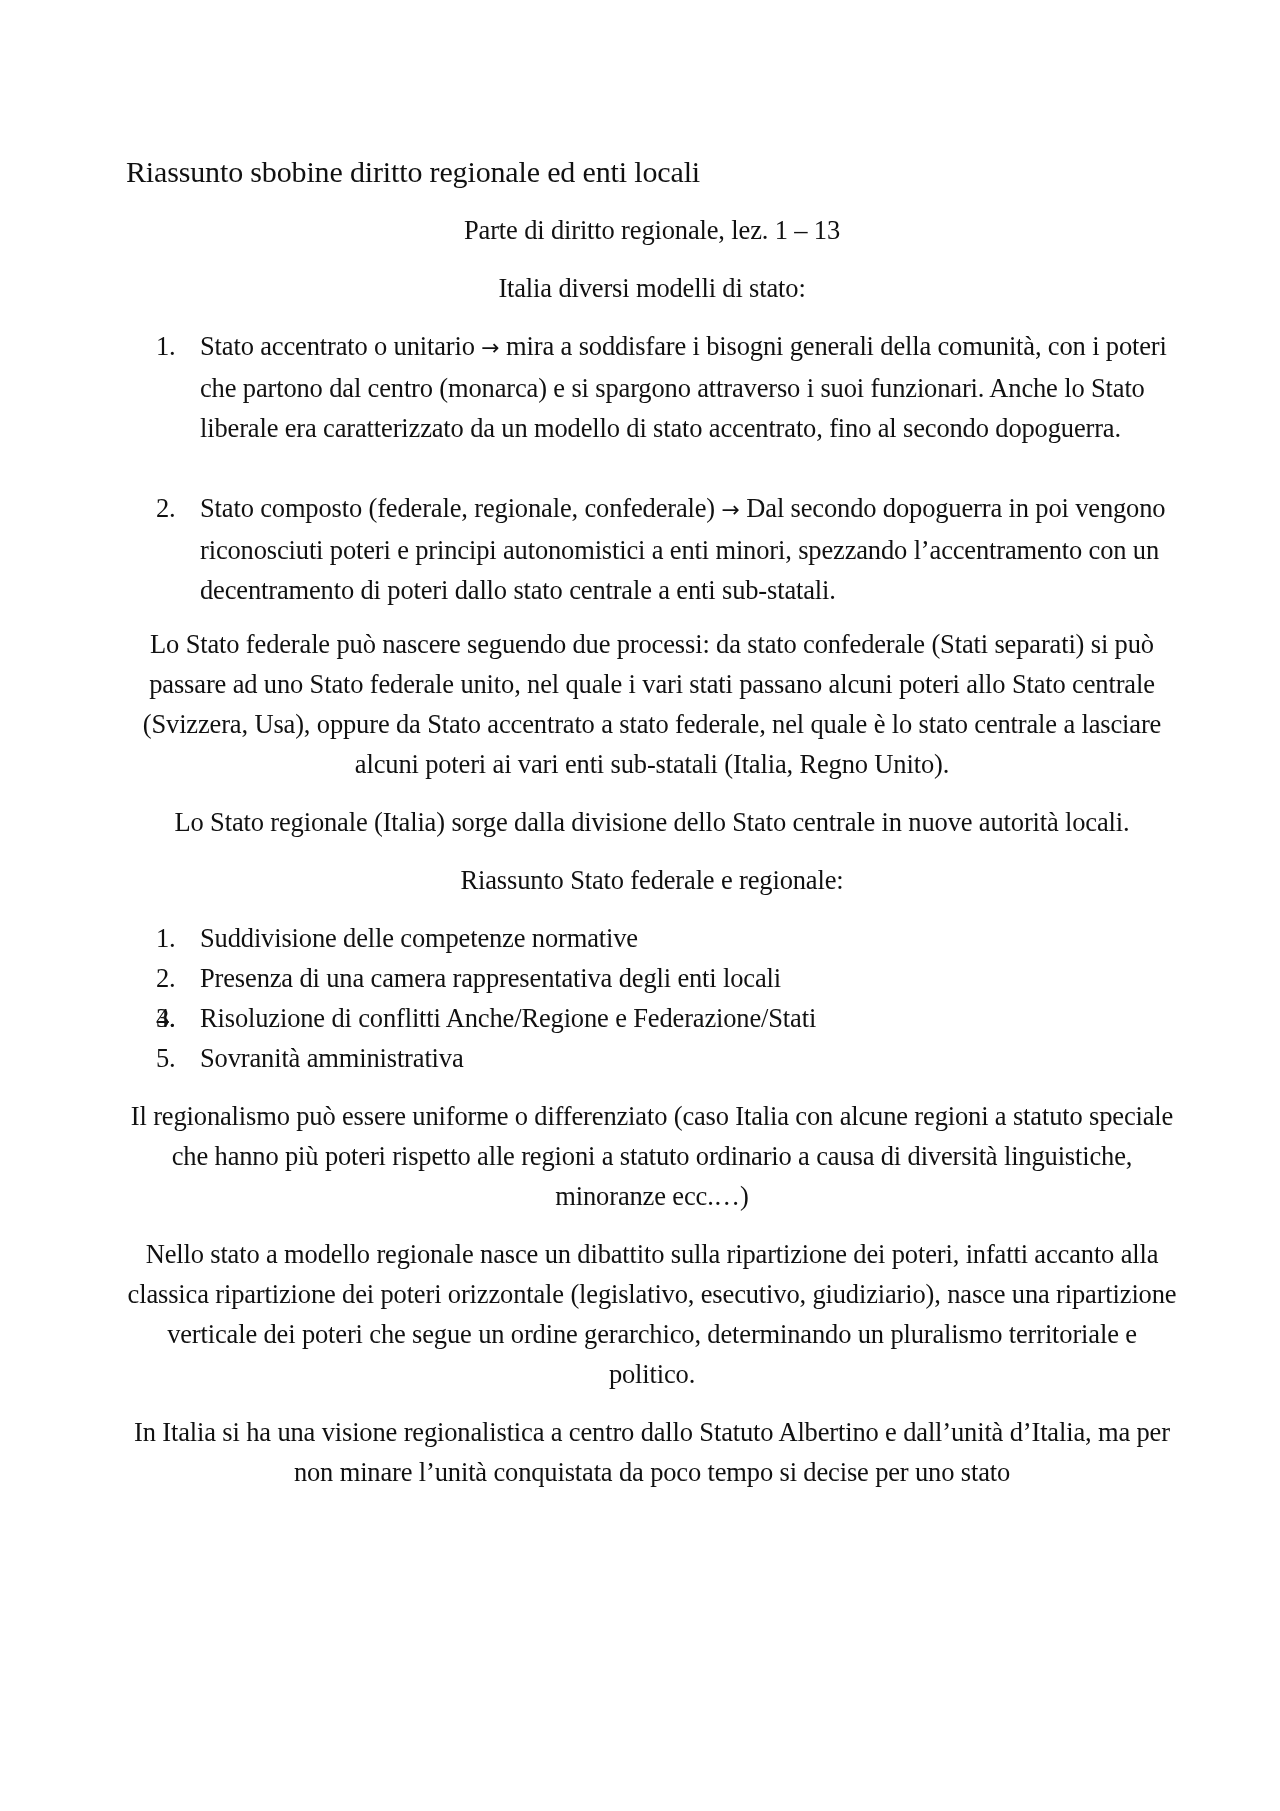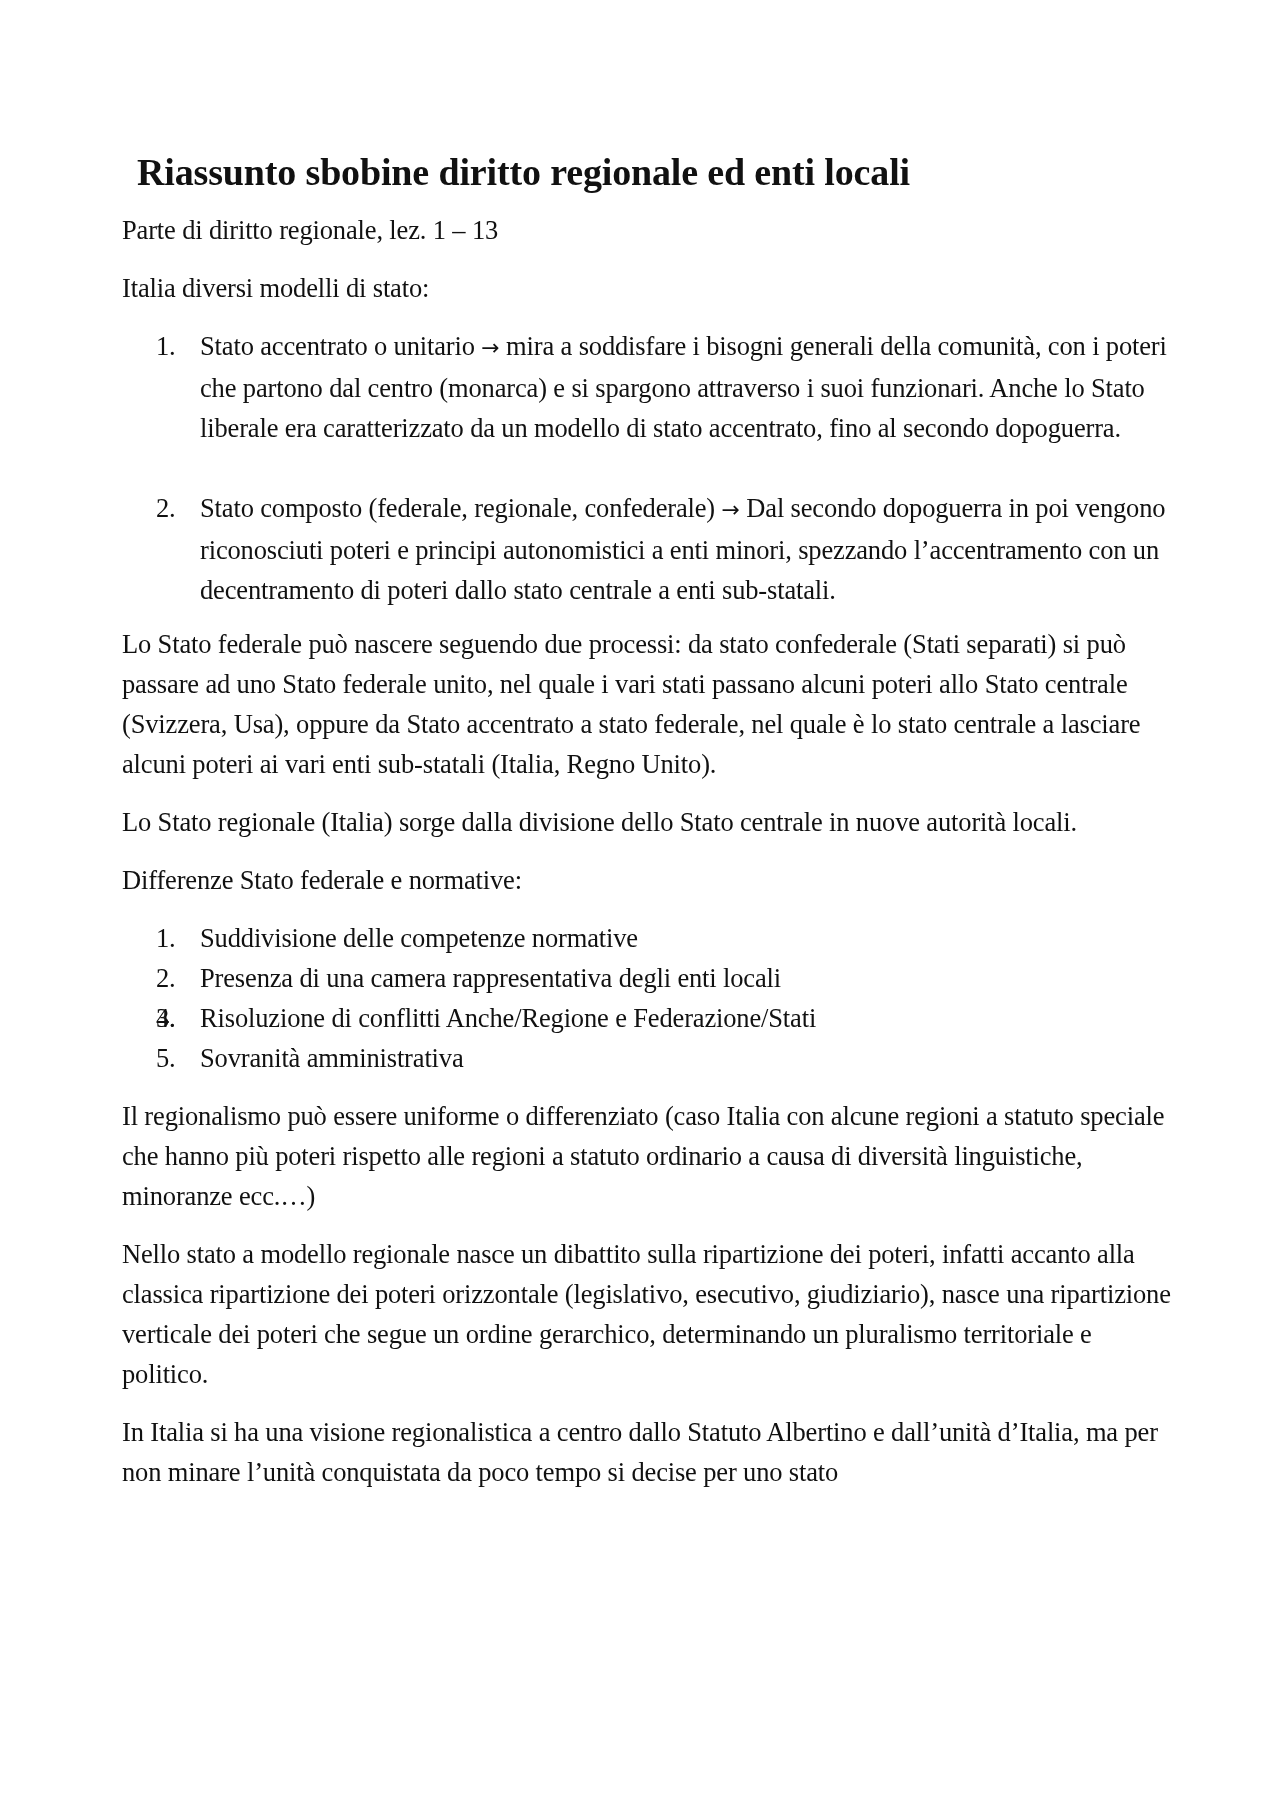--- a/index.html
+++ b/index.html
@@ -18,27 +18,28 @@
     .page {
       position: absolute;
       left: 122px;
       top: 152px;
       width: 1060px;
       font-size: 26.5px;
       line-height: 40px;
       letter-spacing: -0.15px;
     }
     .title {
-      font-size: 38px;
+      font-size: 30px;
       line-height: 40px;
-      margin: 0 0 18px 15px;
-      font-weight: bold;
+      margin: 0 0 18px 4px;
+      font-weight: normal;
     }
     p {
       margin: 0 0 18px 0;
+      text-align: center;
     }
     ol.num-list {
       margin: 0 0 18px 0;
       padding-left: 0;
       list-style: none;
     }
     ol.num-list li {
       position: relative;
       padding-left: 78px;
     }
@@ -81,21 +82,21 @@
       <span>Stato composto (federale, regionale, confederale)</span>
       <span class="arrow">→</span>
       <span>Dal secondo dopoguerra in poi vengono riconosciuti poteri e principi autonomistici a enti minori, spezzando l’accentramento con un decentramento di poteri dallo stato centrale a enti sub-statali.</span>
     </li>
   </ol>
 
   <p>Lo Stato federale può nascere seguendo due processi: da stato confederale (Stati separati) si può passare ad uno Stato federale unito, nel quale i vari stati passano alcuni poteri allo Stato centrale (Svizzera, Usa), oppure da Stato accentrato a stato federale, nel quale è lo stato centrale a lasciare alcuni poteri ai vari enti sub-statali (Italia, Regno Unito).</p>
 
   <p>Lo Stato regionale (Italia) sorge dalla divisione dello Stato centrale in nuove autorità locali.</p>
 
-  <p>Differenze Stato federale e normative:</p>
+  <p>Riassunto Stato federale e regionale:</p>
 
   <ol class="num-list">
     <li>
       <span class="num">1.</span>
       <span>Suddivisione delle competenze normative</span>
     </li>
     <li>
       <span class="num">2.</span>
       <span>Presenza di una camera rappresentativa degli enti locali</span>
     </li>

